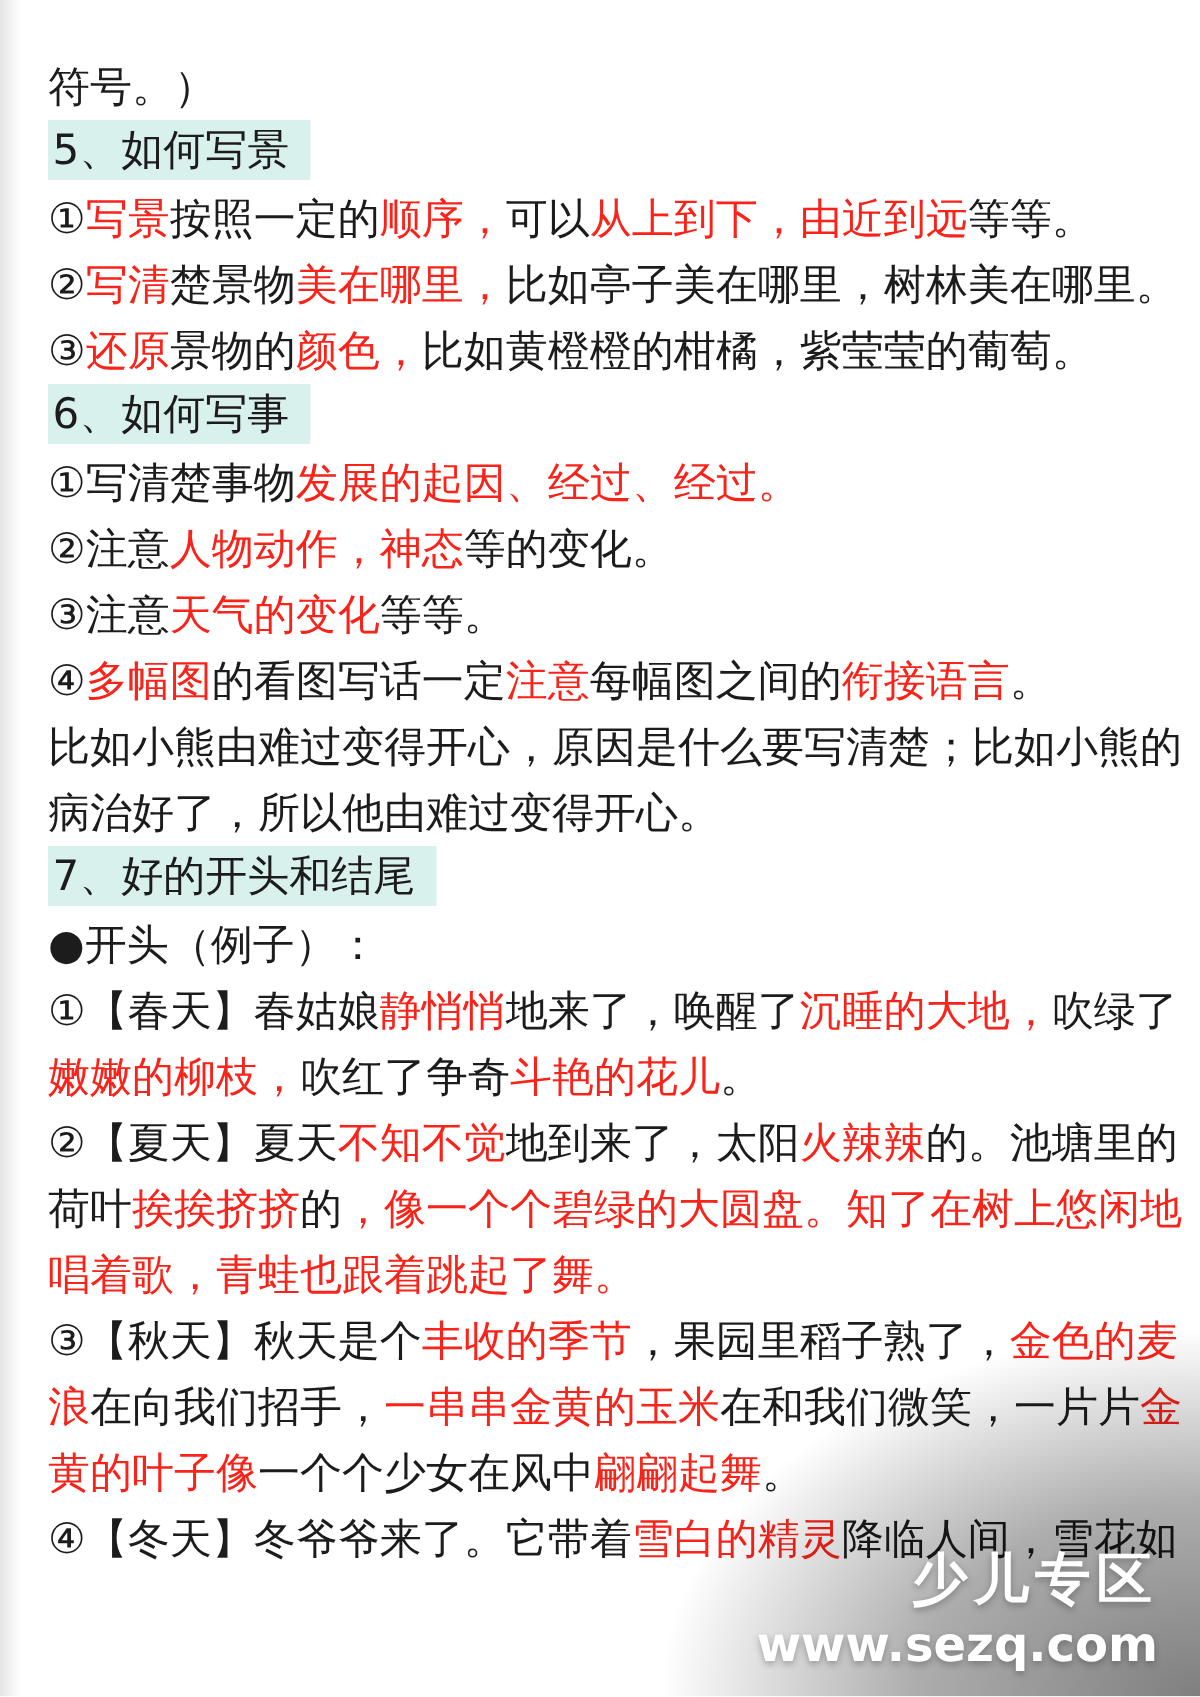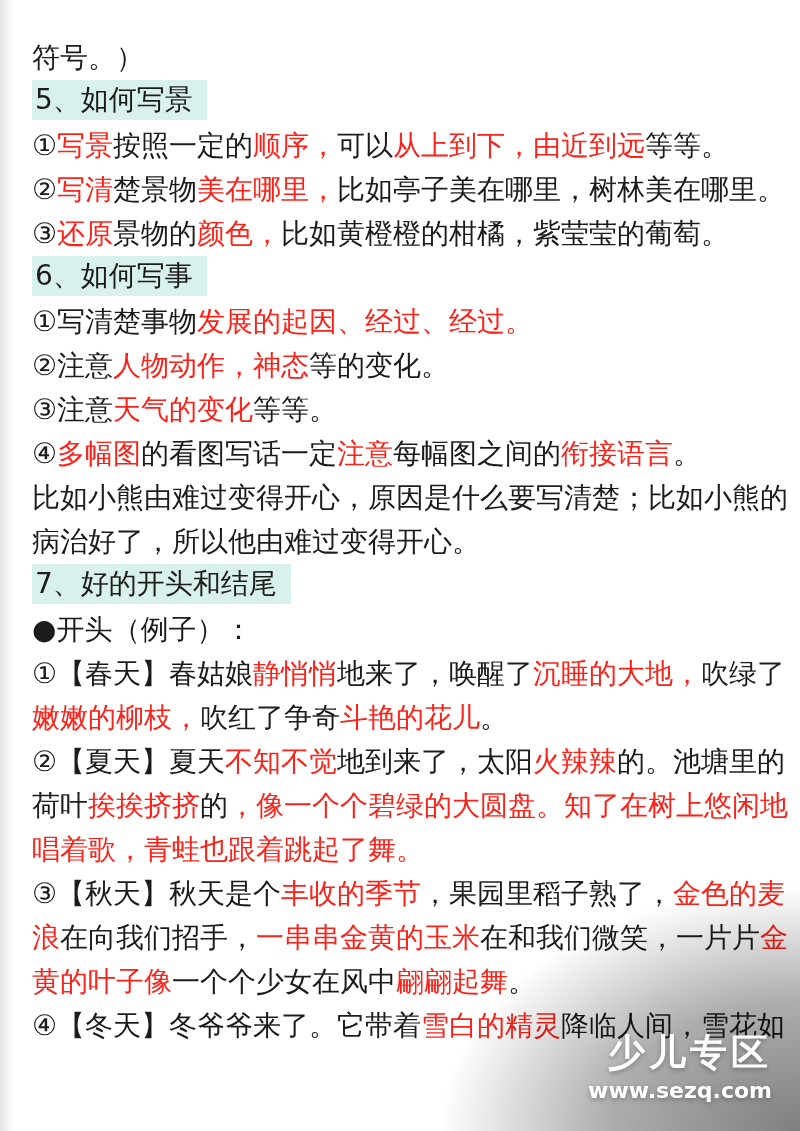--- a/index.html
+++ b/index.html
@@ -44,21 +44,21 @@
   }
   .watermark{
     position:absolute;right:28px;top:1034px;
     text-align:right;color:#ffffff;z-index:4;
   }
   .wm-brand{
     font-size:37px;font-weight:bold;letter-spacing:4px;line-height:1;
     text-shadow:0 2px 5px rgba(0,0,0,0.28);
   }
   .wm-url{
-    font-size:22px;font-weight:bold;line-height:1;margin-top:9px;
+    font-size:32px;font-weight:bold;line-height:1;margin-top:9px;
     text-shadow:0 2px 5px rgba(0,0,0,0.28);
   }
 </style>
 </head>
 <body>
 
 <div class="page">
   <div class="left-edge"></div>
   <div class="doc">
       <div class="line"><span>符号。）</span></div>

